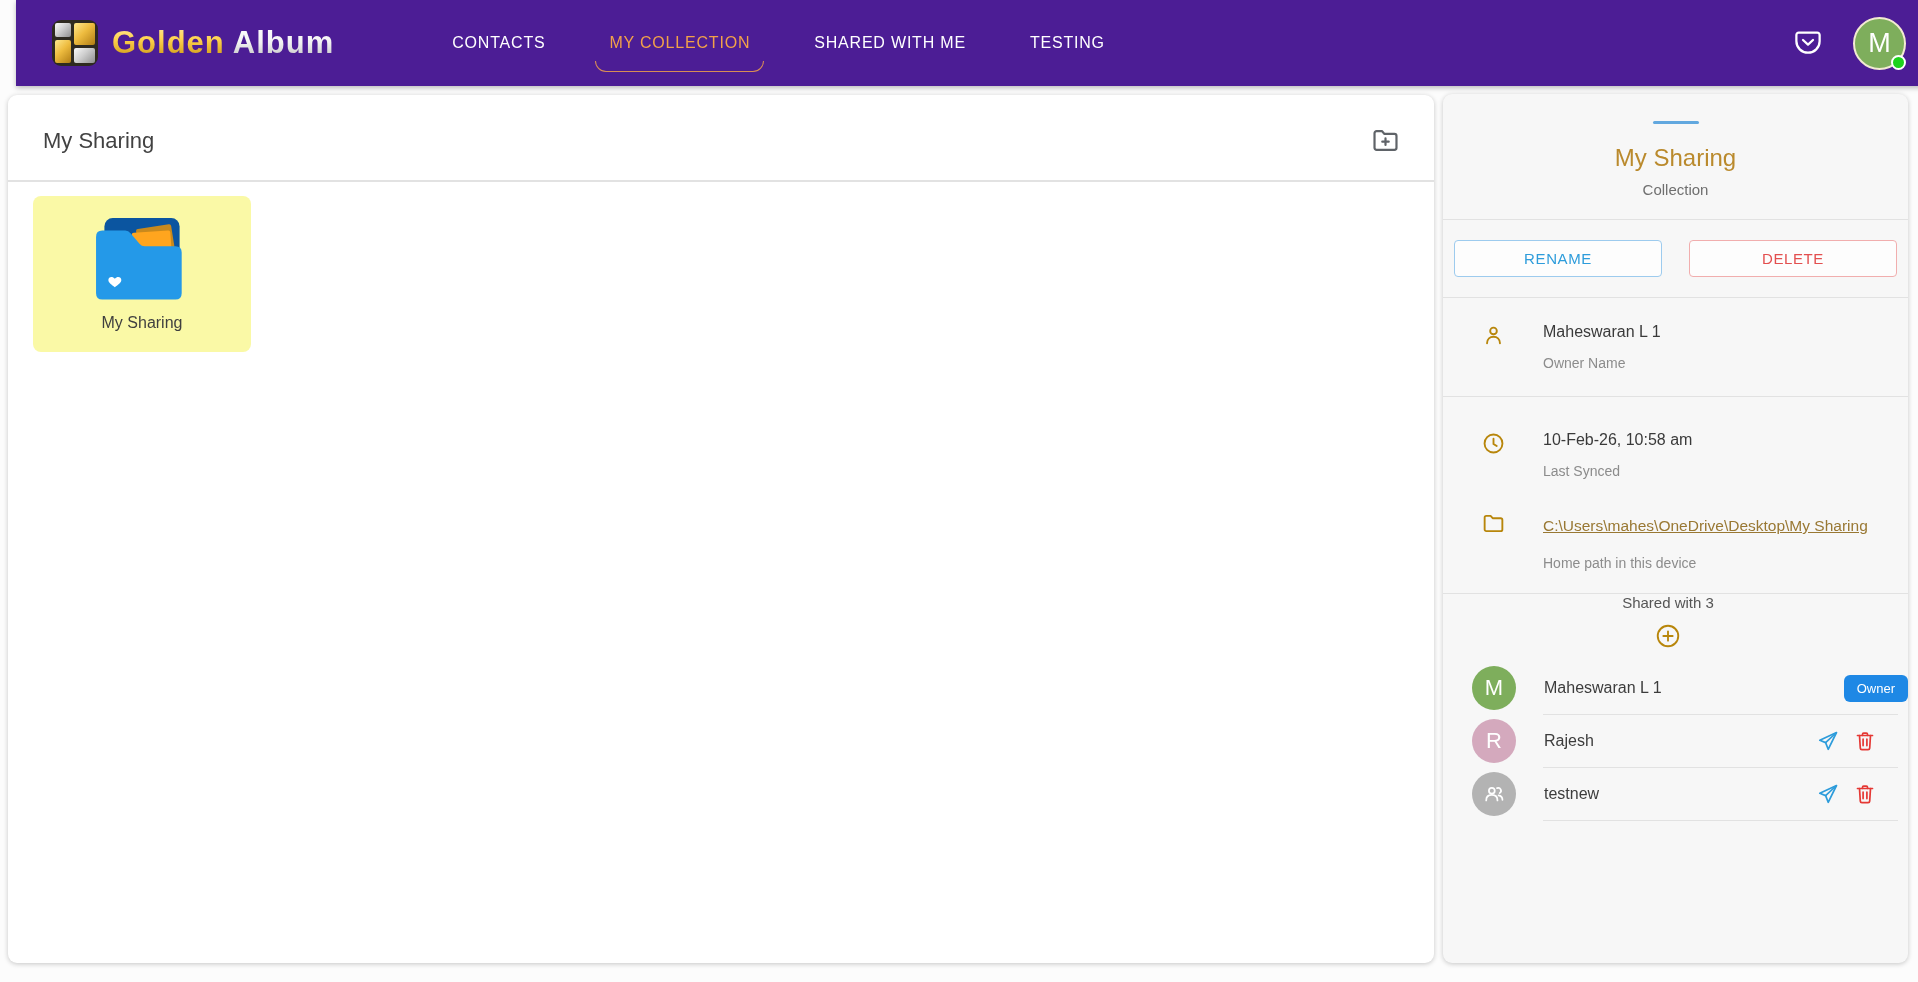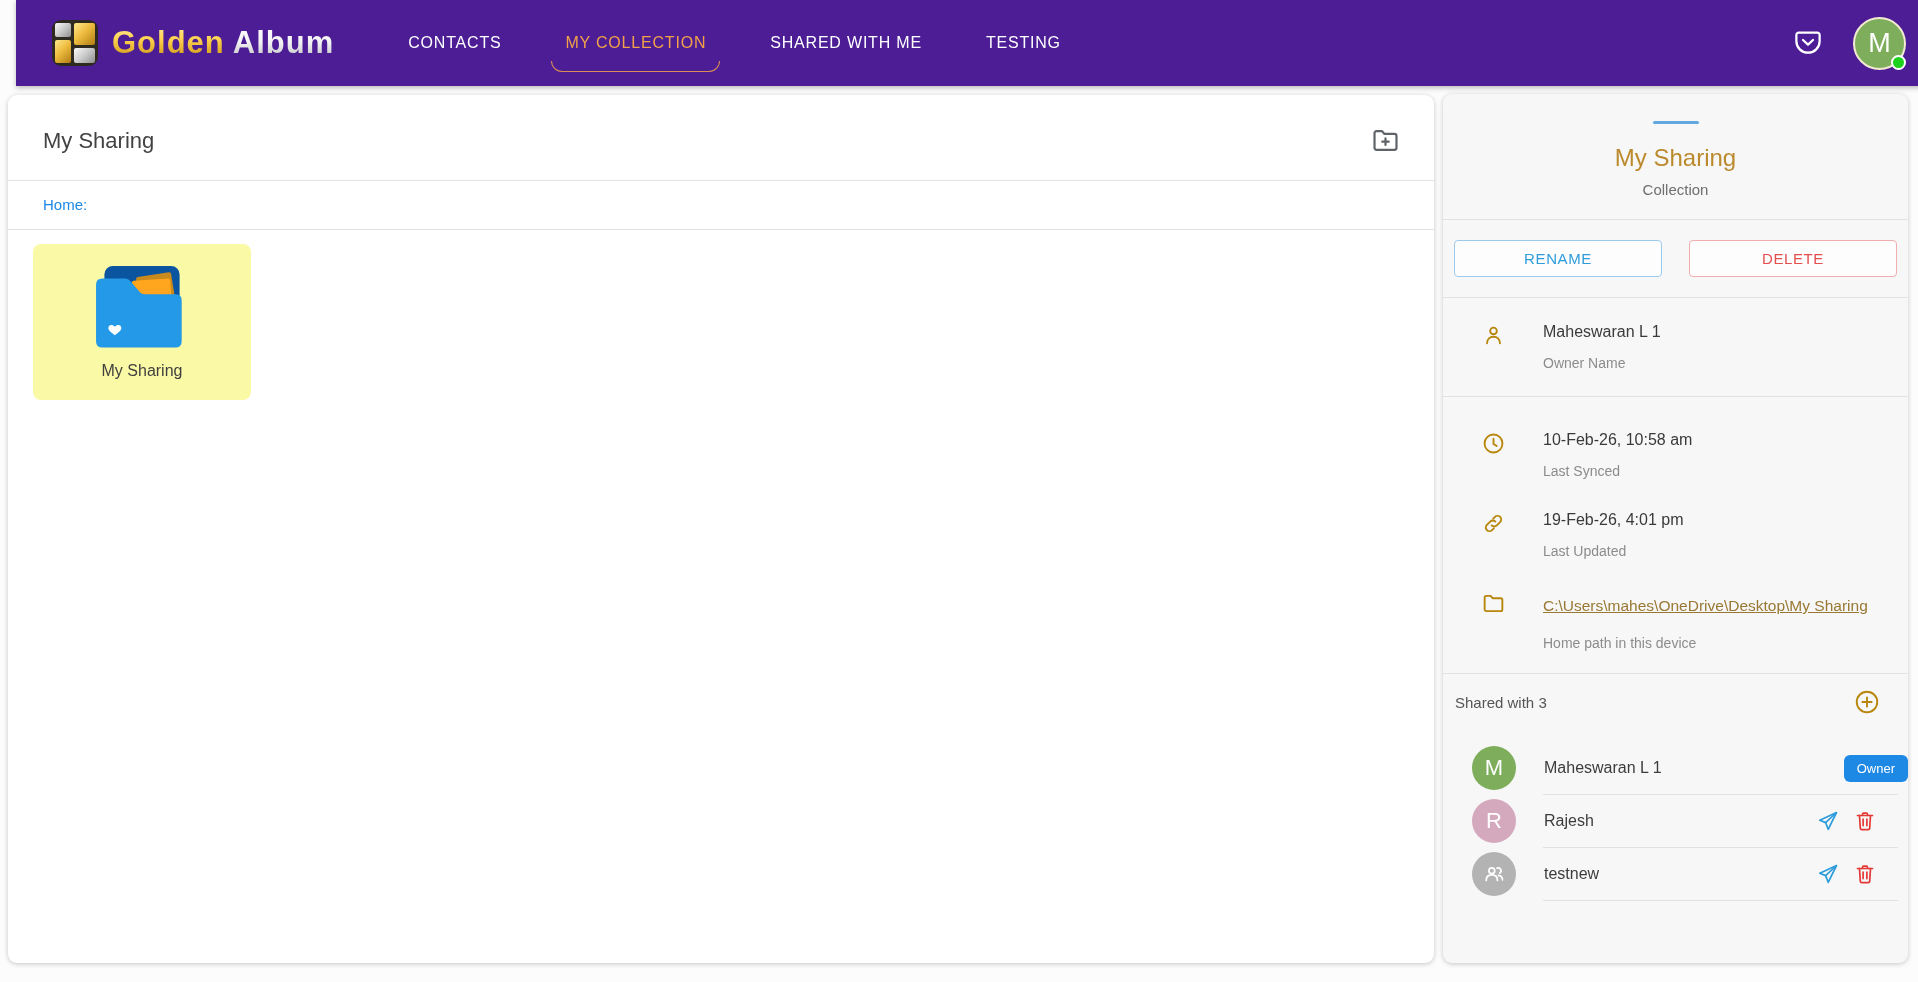--- a/index.html
+++ b/index.html
@@ -20,21 +20,21 @@
   .cell-silver { background:linear-gradient(135deg,#fafafa 0%,#cfcfcf 45%,#8f8f8f 100%); border-radius:2px; }
   .cell-gold   { background:linear-gradient(135deg,#ffe88e 0%,#eebc3f 45%,#b17d14 100%); border-radius:2px; }
   .logo-col.left .cell-silver { height:14px; } .logo-col.left .cell-gold { flex:1; }
   .logo-col.right .cell-gold { height:22px; } .logo-col.right .cell-silver { flex:1; }
   .logo-text { margin-left:14px; font-size:31px; font-weight:bold; letter-spacing:1px; white-space:nowrap; }
   .logo-gold { background:linear-gradient(180deg,#ffe9a0 0%,#ffd34e 40%,#c9920f 100%);
     -webkit-background-clip:text; background-clip:text; color:transparent; }
   .logo-silver { background:linear-gradient(180deg,#ffffff 0%,#f2f2f2 50%,#bdbdbd 100%);
     -webkit-background-clip:text; background-clip:text; color:transparent; margin-left:8px; }
 
-  .nav { display:flex; gap:60px; margin-left:72px; align-items:center; }
+  .nav { display:flex; gap:60px; margin-left:116px; align-items:center; }
   .tab { position:relative; color:#ffffff; font-size:16px; letter-spacing:.8px;
     cursor:pointer; padding:6px 2px; font-weight:500; }
   .tab.active { color:#F2A149; }
   .tab.active .tab-underline { position:absolute; left:-12px; right:-12px; top:calc(100% + 3px);
     height:11px; border:1px solid rgba(242,161,73,.85); border-top:none;
     border-radius:0 0 11px 11px; }
 
   .header-right { margin-left:auto; display:flex; align-items:center; gap:30px; }
   .pocket-btn { width:30px; height:30px; cursor:pointer; display:flex; }
   .avatar-btn { position:relative; width:53px; height:53px; cursor:pointer; }
@@ -82,21 +82,21 @@
   .info-value { font-size:16px; color:#3A3A3A; }
   .info-label { font-size:14px; color:#8C8C8C; margin-top:14px; }
   .owner-row { padding-top:25px; }
   .hr-owner { margin-top:25px; }
   .meta-block { padding-top:34px; display:flex; flex-direction:column; gap:32px; }
   .path-link { display:inline-block; max-width:345px; word-break:break-all;
     font-size:15.5px; line-height:1.95; color:#997833; text-decoration:underline; cursor:pointer; }
   .hr-shared { margin-top:22px; }
 
   .shared-head { height:56px; display:flex; align-items:center; justify-content:space-between;
-    padding:0 27px 0 12px; }
+    padding:0 27px 0 12px;flex-direction:column; }
   .shared-title { font-size:15px; color:#555555; }
   .plus-circle-btn { width:28px; height:28px; color:#B8860B; cursor:pointer; display:flex; }
 
   .members { margin-top:12px; }
   .member-row { height:52px; display:flex; align-items:center; padding-left:29px; }
   .member-avatar { width:44px; height:44px; border-radius:50%; color:#fff; font-size:22px;
     display:flex; align-items:center; justify-content:center; flex-shrink:0; }
   .member-avatar svg { width:26px; height:26px; }
   .member-name { margin-left:28px; font-size:16px; color:#3C3C3C; flex:1; }
   .member-actions { display:flex; align-items:center; gap:13px; margin-right:31px; }
@@ -162,23 +162,20 @@
     <div class="card-head">
       <h1 class="page-title">My Sharing</h1>
       <div class="folder-plus-btn">
         <svg viewBox="0 0 24 24" fill="none" stroke="currentColor" stroke-width="1.7" stroke-linecap="round" stroke-linejoin="round">
           <path d="M3.5 6.3 a1.6 1.6 0 0 1 1.6 -1.6 h4.1 l2 2.2 h7.7 a1.6 1.6 0 0 1 1.6 1.6 v9.2 a1.6 1.6 0 0 1 -1.6 1.6 h-13.8 a1.6 1.6 0 0 1 -1.6 -1.6 z"></path>
           <path d="M12 10.4 v5 M9.5 12.9 h5"></path>
         </svg>
       </div>
     </div>
     <div class="hr"></div>
-    <div class="breadcrumb-row">
-      <span class="breadcrumb-link">Home:</span>
-    </div>
     <div class="hr"></div>
 
     <div class="tile">
       <svg width="106" height="94" viewBox="0 0 100 90">
         <rect x="14" y="2" width="72" height="74" rx="8" fill="#0B55A0"></rect>
         <rect x="46" y="10" width="34" height="28" rx="2" fill="#C8891D" transform="rotate(-9 63 24)"></rect>
         <rect x="41" y="15" width="37" height="28" rx="2" fill="#FFA51E" transform="rotate(-4 59 29)"></rect>
         <path d="M6 20 q0 -6 6 -6 h22 q3 0 5 2.4 l8.6 10.2 q2 2.4 5 2.4 h29.4 q6 0 6 6 v39 q0 6 -6 6 h-70 q-6 0 -6 -6 z" fill="#2499E8"></path>
         <path d="M24 60 c-2.2 -2.4 -6.2 -1.9 -6.2 1.3 0 2.5 3.2 4.7 6.2 6.9 3 -2.2 6.2 -4.4 6.2 -6.9 0 -3.2 -4 -3.7 -6.2 -1.3 z" fill="#ffffff"></path>
       </svg>
@@ -219,32 +216,20 @@
             <circle cx="12" cy="12" r="8.6"></circle>
             <polyline points="12 7.4 12 12.4 15.1 14.4"></polyline>
           </svg>
         </div>
         <div class="info-text">
           <div class="info-value">10-Feb-26, 10:58 am</div>
           <div class="info-label">Last Synced</div>
         </div>
       </div>
 
-      <div class="info-row">
-        <div class="icon-col">
-          <svg viewBox="0 0 24 24" fill="none" stroke="currentColor" stroke-width="1.8" stroke-linecap="round">
-            <path d="M10.2 13.8 a3.5 3.5 0 0 0 4.95 0 l3.2 -3.2 a3.5 3.5 0 0 0 -4.95 -4.95 l-1.7 1.7"></path>
-            <path d="M13.8 10.2 a3.5 3.5 0 0 0 -4.95 0 l-3.2 3.2 a3.5 3.5 0 0 0 4.95 4.95 l1.7 -1.7"></path>
-          </svg>
-        </div>
-        <div class="info-text">
-          <div class="info-value">19-Feb-26, 4:01 pm</div>
-          <div class="info-label">Last Updated</div>
-        </div>
-      </div>
 
       <div class="info-row">
         <div class="icon-col">
           <svg viewBox="0 0 24 24" fill="none" stroke="currentColor" stroke-width="1.8" stroke-linecap="round" stroke-linejoin="round">
             <path d="M3.5 6.3 a1.6 1.6 0 0 1 1.6 -1.6 h4.1 l2 2.2 h7.7 a1.6 1.6 0 0 1 1.6 1.6 v9.2 a1.6 1.6 0 0 1 -1.6 1.6 h-13.8 a1.6 1.6 0 0 1 -1.6 -1.6 z"></path>
           </svg>
         </div>
         <div class="info-text">
           <a class="path-link">C:\Users\mahes\OneDrive\Desktop\My Sharing</a>
           <div class="info-label">Home path in this device</div>

